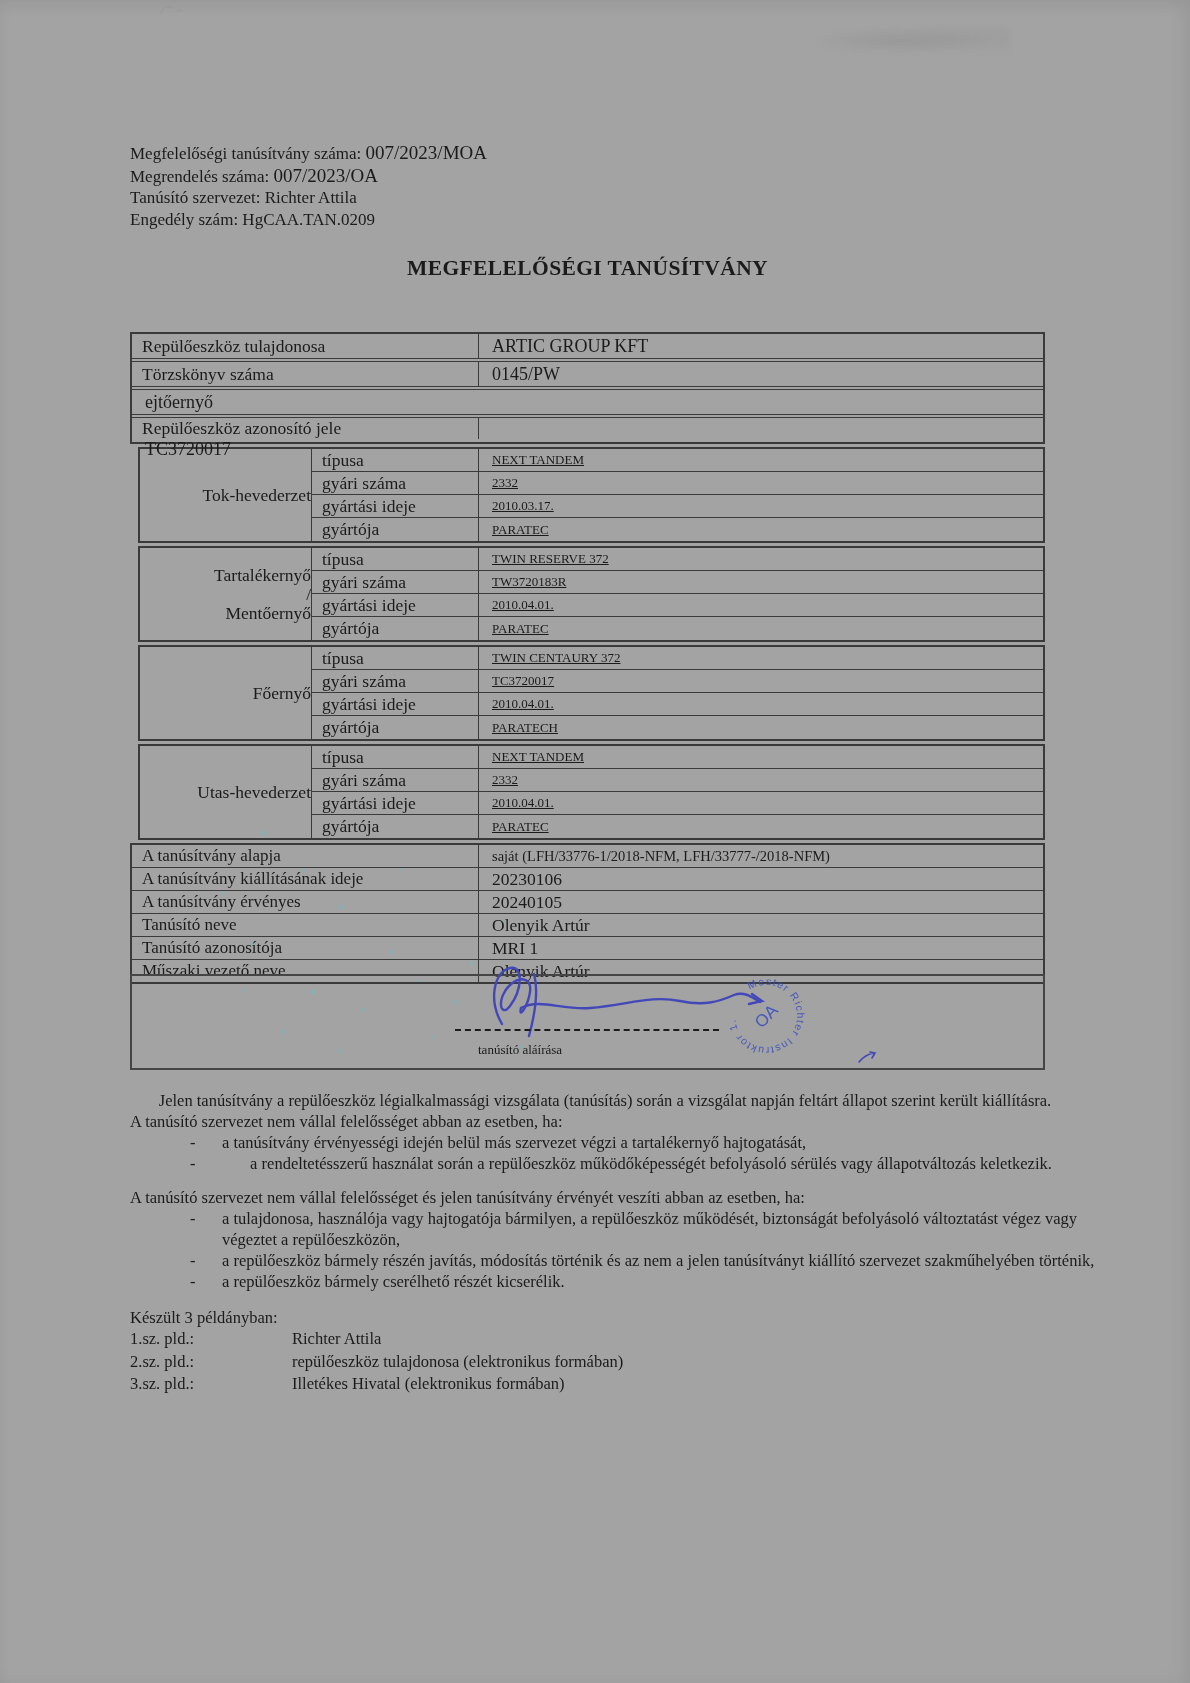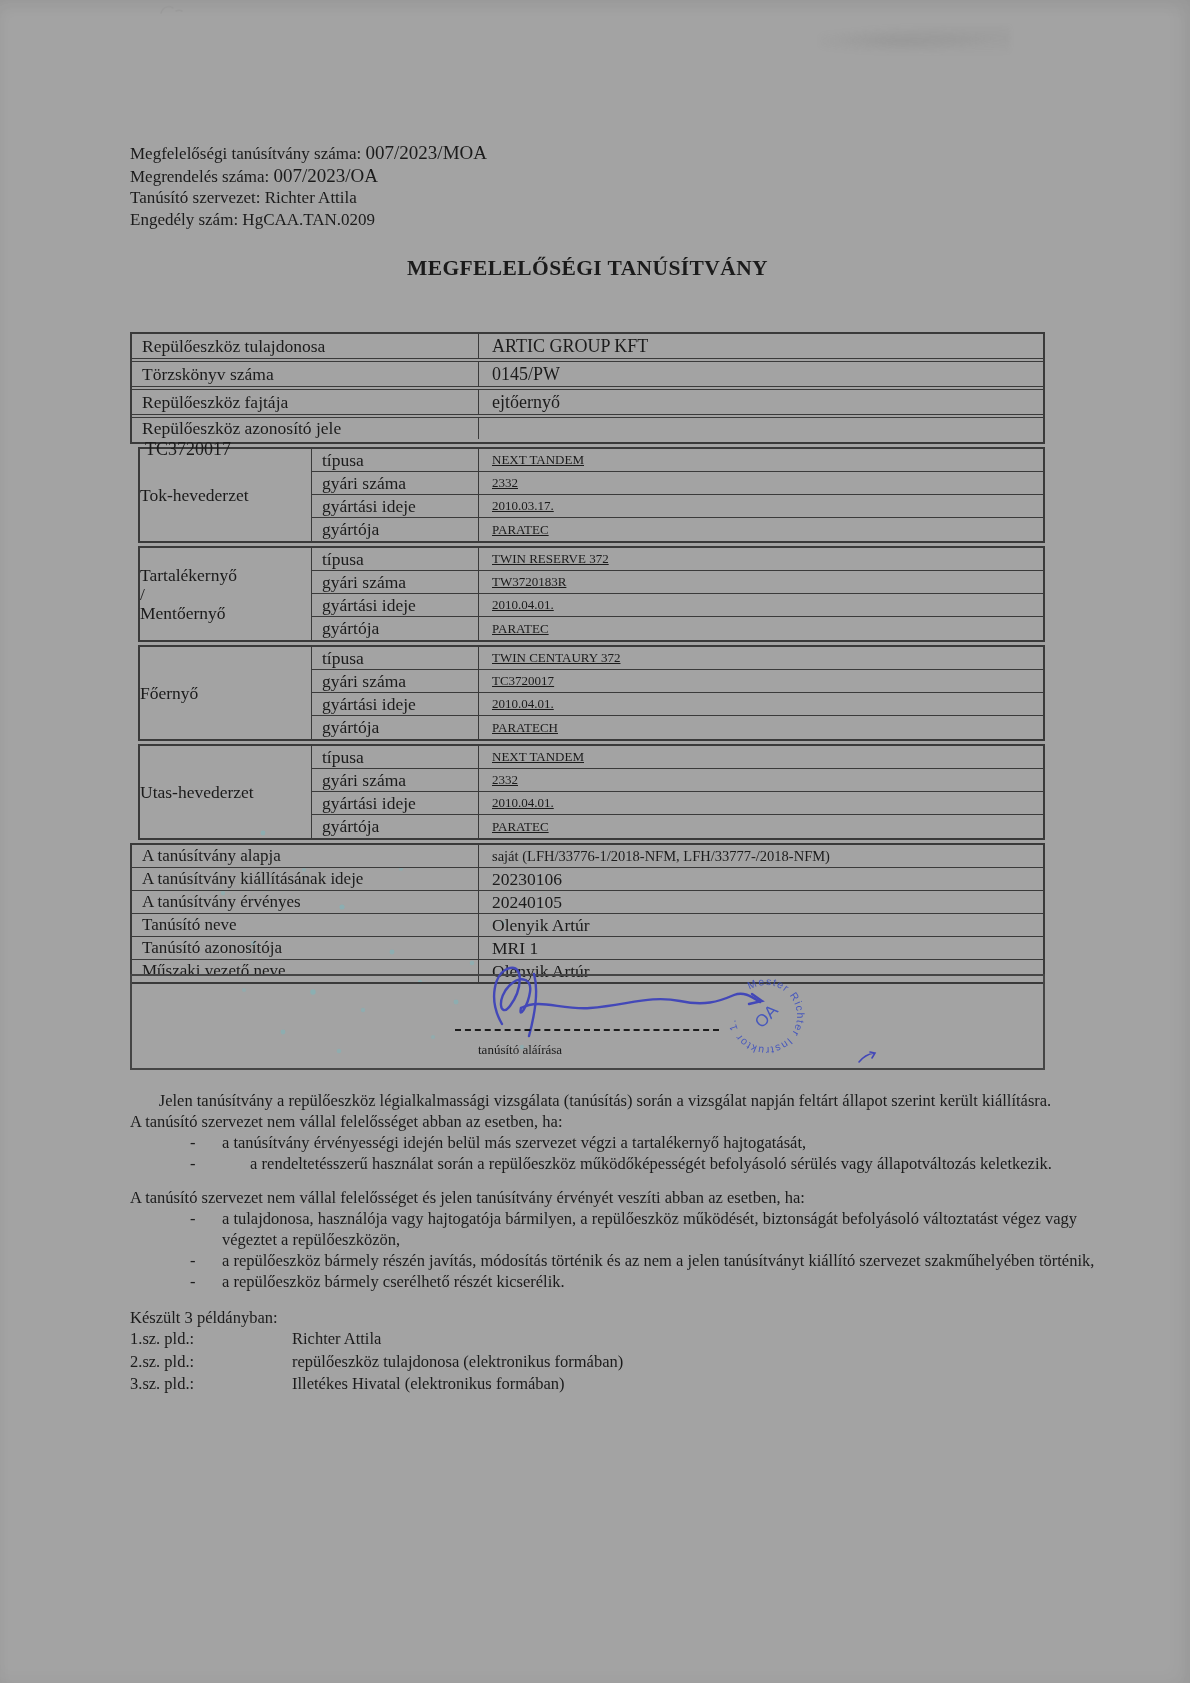--- a/index.html
+++ b/index.html
@@ -18,21 +18,21 @@
   .tbl { position:absolute; left:130px; top:312px; width:915px;margin-top:20px; }
   .blk { border:2px solid #3a3a3a; box-sizing:border-box; }
   .info-row { display:flex; height:24px; border-bottom:4px double #3a3a3a; }
   .info-row:last-child { border-bottom:none;flex-direction:column; }
   .lblcell { width:347px; border-right:1.6px solid #3a3a3a; box-sizing:border-box;
     display:flex; align-items:center; padding-left:10px; font-size:17.5px; }
   .valcell { flex:1; display:flex; align-items:center; padding-left:13px; font-size:18px; }
   .grp { margin-left:8px; width:907px; margin-top:3px; display:grid;
     grid-template-columns:172px 167px 1fr; grid-auto-rows:23px; }
   .grp .gname { grid-row:1 / span 4; border-right:1.6px solid #3a3a3a;
-    display:flex; flex-direction:column; align-items:flex-start; justify-content:center;
+    display:flex; flex-direction:column; align-items:flex-end; justify-content:center;
     font-size:17.5px; line-height:19px; text-align:center; }
   .grp .gsub { border-right:1.6px solid #3a3a3a; border-bottom:1.5px solid #3a3a3a;
     display:flex; align-items:center; padding-left:10px; font-size:17.5px; box-sizing:border-box; }
   .grp .gval { border-bottom:1.5px solid #3a3a3a; display:flex; align-items:center;
     padding-left:13px; font-size:13px; box-sizing:border-box;text-decoration:underline; }
   .grp .lastrow { border-bottom:none; }
   .cert { margin-top:3px; }
   .cert-row { display:flex; height:22px; border-bottom:1.6px solid #3a3a3a; }
   .cert-row:last-child { border-bottom:none; }
   .cert .lblcell { font-size:17px; }
@@ -103,21 +103,20 @@
     <div class="blk">
       <div class="info-row">
         <div class="lblcell">Repülőeszköz tulajdonosa</div>
         <div class="valcell">ARTIC GROUP KFT</div>
       </div>
       <div class="info-row">
         <div class="lblcell">Törzskönyv száma</div>
         <div class="valcell">0145/PW</div>
       </div>
       <div class="info-row">
-        <div class="lblcell">Repülőeszköz fajtája</div>
         <div class="valcell">ejtőernyő</div>
       </div>
       <div class="info-row">
         <div class="lblcell">Repülőeszköz azonosító jele</div>
         <div class="valcell">TC3720017</div>
       </div>
     </div>
 
     <div class="grp blk">
       <div class="gname">

